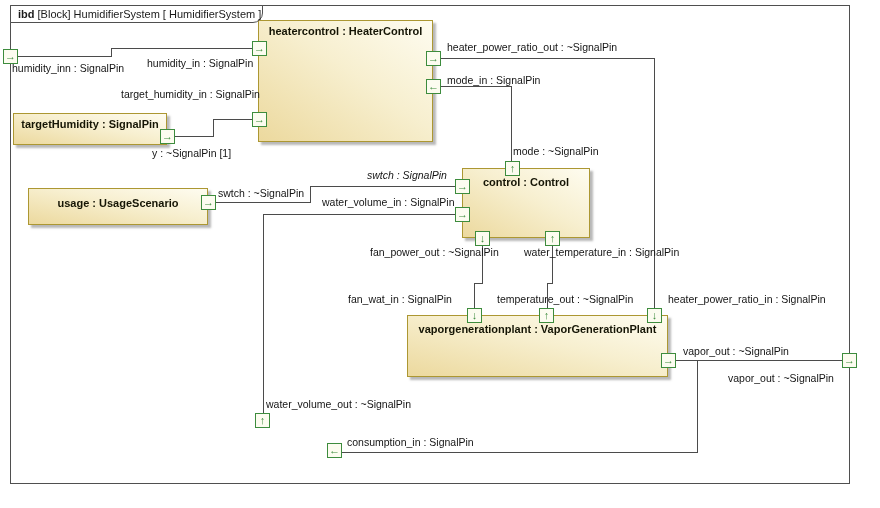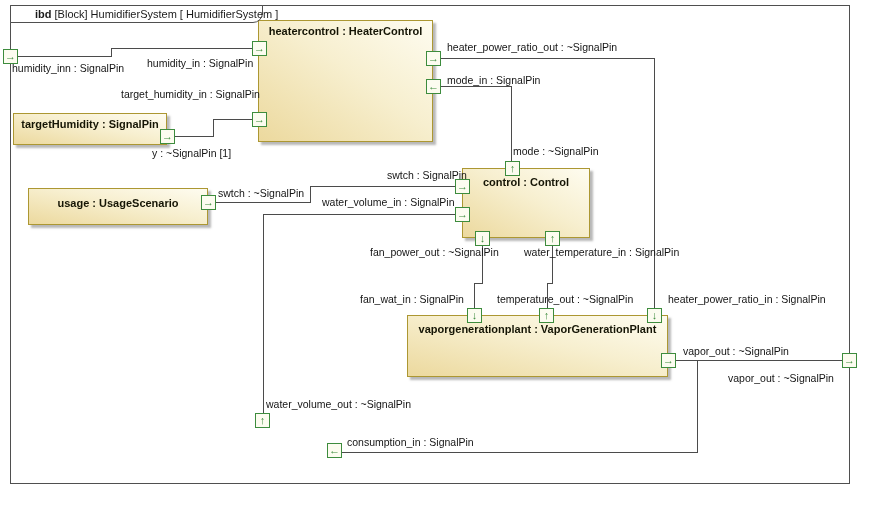--- a/index.html
+++ b/index.html
@@ -4,21 +4,21 @@
 <style>
   html,body{margin:0;padding:0;background:#ffffff;}
   #canvas{
     position:relative;width:880px;height:508px;background:#ffffff;
     font-family:"Liberation Sans","DejaVu Sans",sans-serif;overflow:hidden;
   }
   .frame{position:absolute;left:10px;top:5px;width:838px;height:477px;border:1px solid #4f4f4f;}
   .tab{
     position:absolute;left:10px;top:5px;width:253px;height:18px;box-sizing:border-box;
     background:#ffffff;border:1px solid #4f4f4f;border-bottom-right-radius:10px;
-    font-size:11px;line-height:16px;padding-left:24px;white-space:nowrap;z-index:5;color:#1a1a1a;
+    font-size:11px;line-height:16px;padding-left:7px;white-space:nowrap;z-index:5;color:#1a1a1a;
   }
   .tab b{font-weight:bold;}
   .block{
     position:absolute;box-sizing:border-box;
     background:linear-gradient(to top right,#ecd99e 0%,#f7efcf 55%,#fefcf0 100%);
     border:1px solid #ac9732;box-shadow:3px 3px 2px rgba(125,125,125,.55);z-index:2;
   }
   .btitle{
     font-weight:bold;font-size:11px;text-align:center;padding-top:4px;color:#151505;
     white-space:nowrap;overflow:hidden;
@@ -150,25 +150,25 @@
     </div>
 
   <div class="plabel" style="left:12px;top:62px;">humidity_inn : SignalPin</div>
   <div class="plabel" style="left:147px;top:57px;">humidity_in : SignalPin</div>
   <div class="plabel" style="left:121px;top:88px;">target_humidity_in : SignalPin</div>
   <div class="plabel" style="left:152px;top:147px;">y : ~SignalPin [1]</div>
   <div class="plabel" style="left:447px;top:41px;">heater_power_ratio_out : ~SignalPin</div>
   <div class="plabel" style="left:447px;top:74px;">mode_in : SignalPin</div>
   <div class="plabel" style="left:513px;top:145px;">mode : ~SignalPin</div>
   <div class="plabel" style="left:218px;top:187px;">swtch : ~SignalPin</div>
-  <div class="plabel" style="left:387px;top:169px;">swtch : SignalPin</div>
+  <div class="plabel" style="left:367px;top:169px;font-style:italic;">swtch : SignalPin</div>
   <div class="plabel" style="left:322px;top:196px;">water_volume_in : SignalPin</div>
   <div class="plabel" style="left:370px;top:246px;">fan_power_out : ~SignalPin</div>
   <div class="plabel" style="left:524px;top:246px;">water_temperature_in : SignalPin</div>
-  <div class="plabel" style="left:360px;top:293px;text-align:center;">fan_wat_in : SignalPin</div>
+  <div class="plabel" style="left:348px;top:293px;text-align:center;">fan_wat_in : SignalPin</div>
   <div class="plabel" style="left:497px;top:293px;">temperature_out : ~SignalPin</div>
   <div class="plabel" style="left:668px;top:293px;">heater_power_ratio_in : SignalPin</div>
   <div class="plabel" style="left:683px;top:345px;">vapor_out : ~SignalPin</div>
   <div class="plabel" style="left:728px;top:372px;">vapor_out : ~SignalPin</div>
   <div class="plabel" style="left:266px;top:398px;">water_volume_out : ~SignalPin</div>
   <div class="plabel" style="left:347px;top:436px;">consumption_in : SignalPin</div>
 
 </div>
 
 </body></html>

